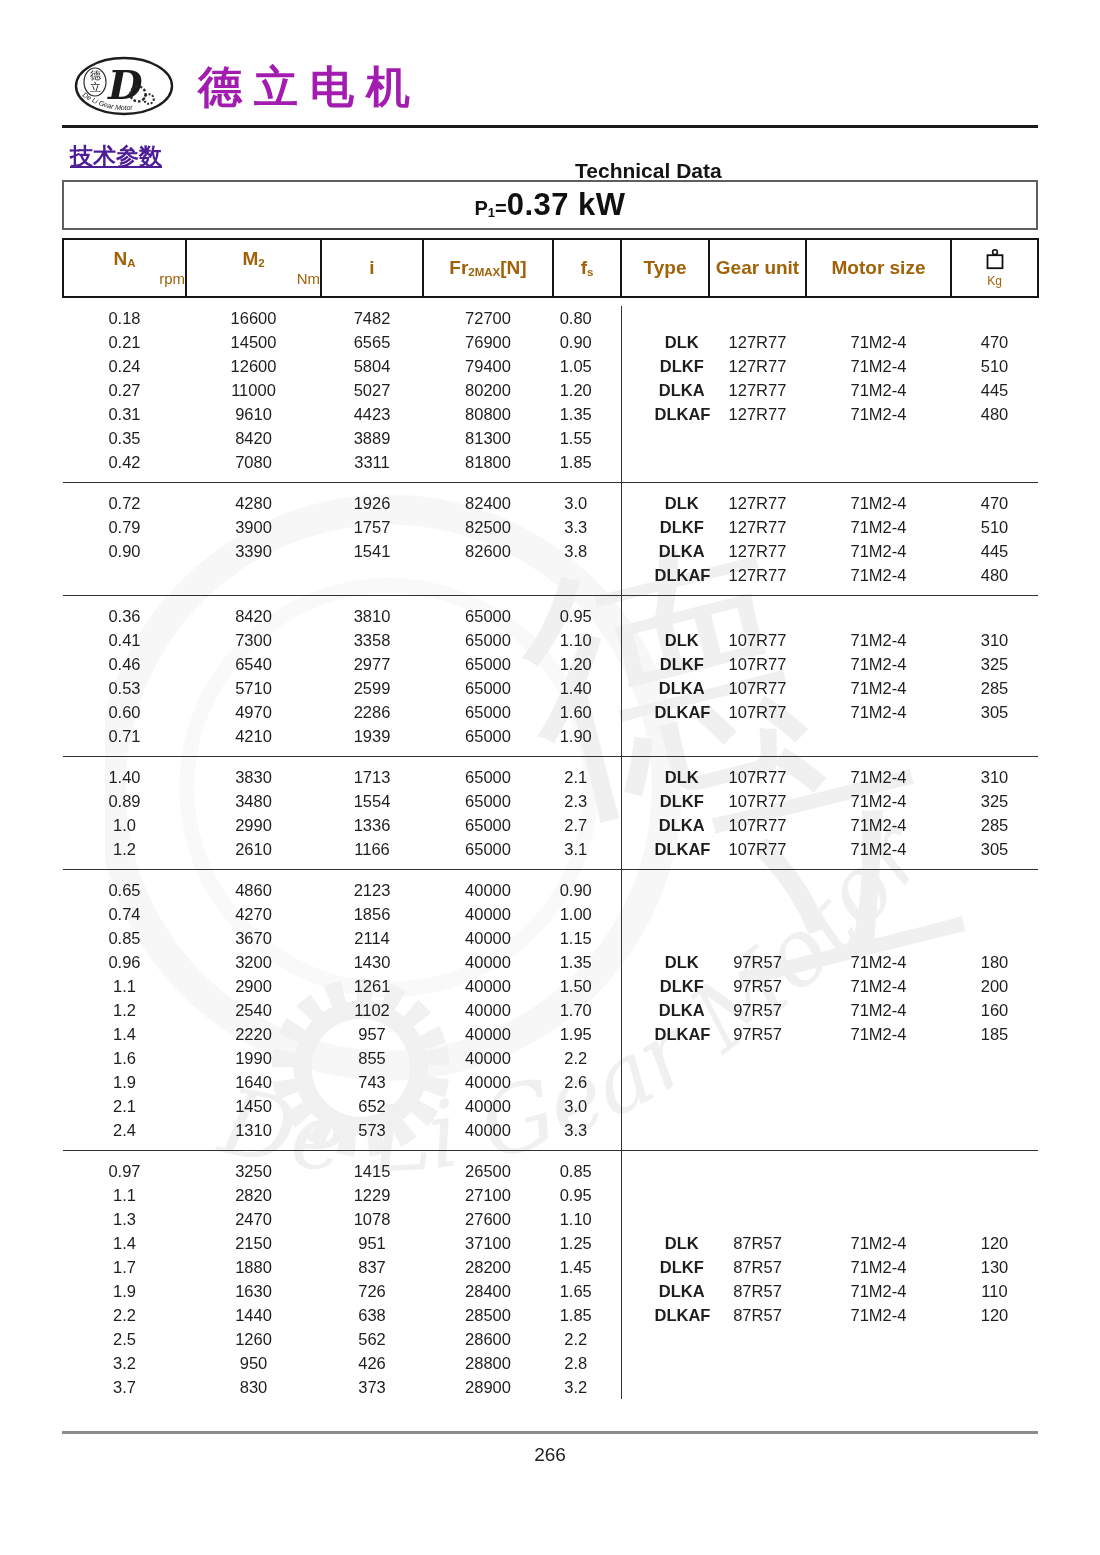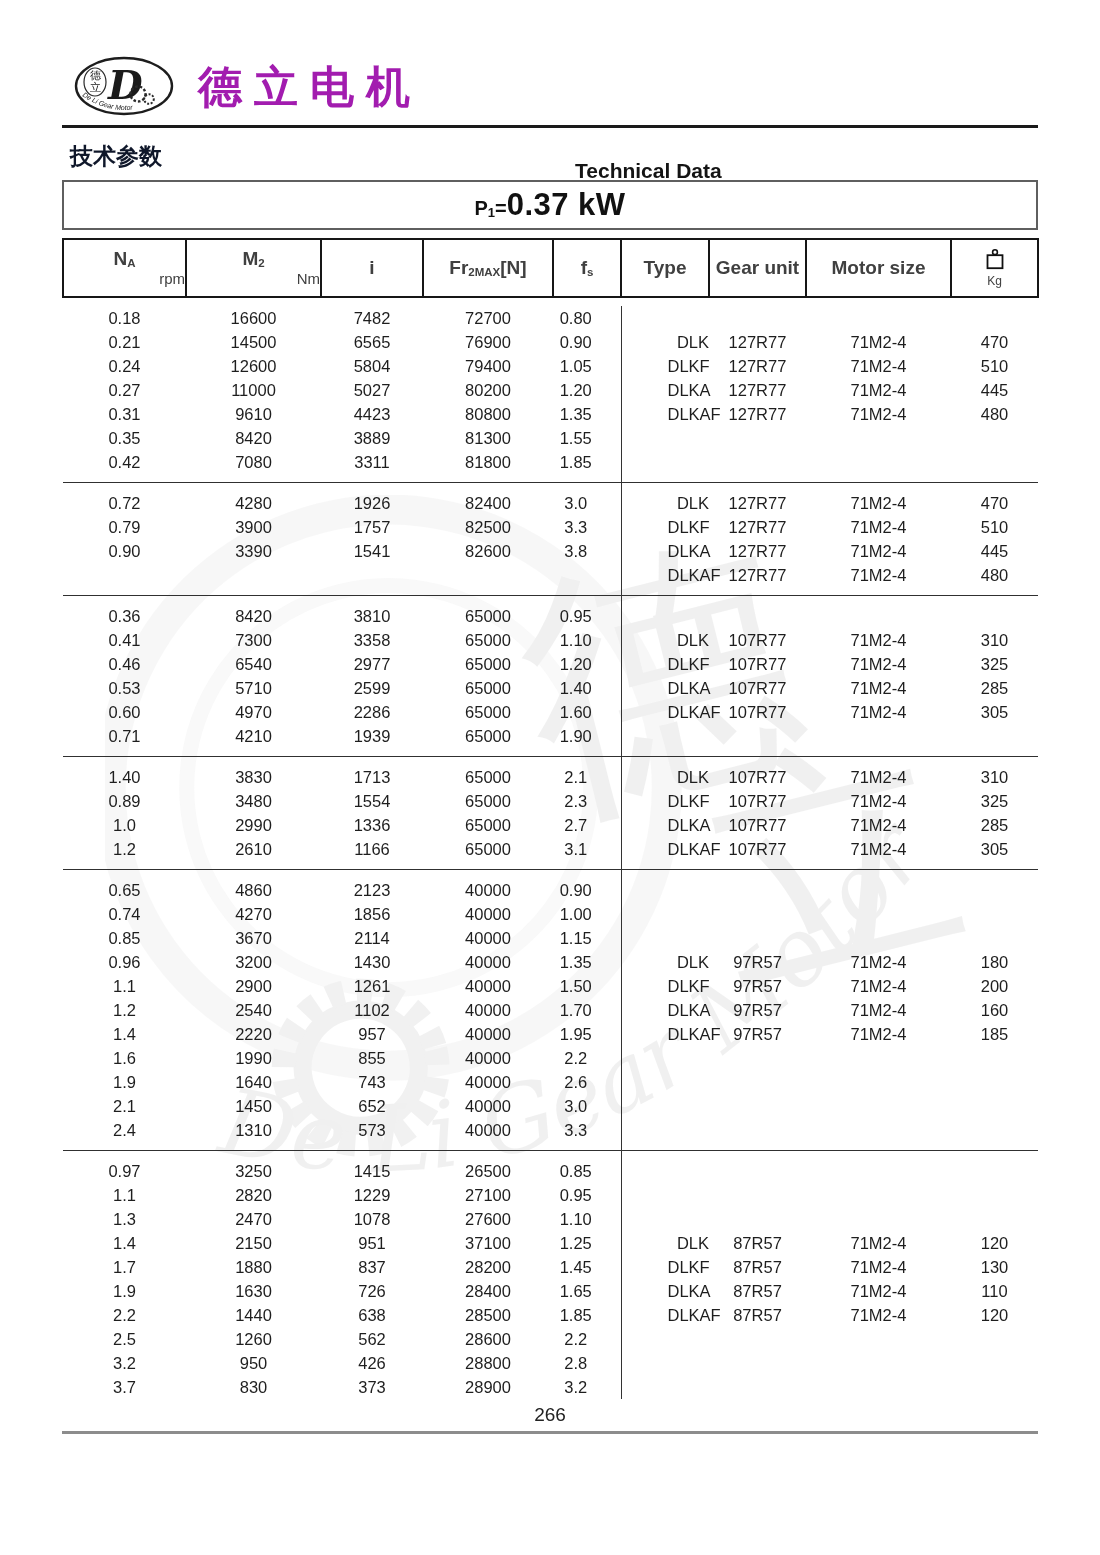--- a/index.html
+++ b/index.html
@@ -12,53 +12,53 @@
 
   
   .logo-row{position:relative;height:66px;display:flex;align-items:center;z-index:2;}
   .logo{width:104px;height:66px;margin-left:10px;flex:0 0 auto;}
   .brand-cn{font-family:"DejaVu Serif", serif;font-weight:bold;font-size:44px;
             letter-spacing:12px;margin-left:22px;color:#a21caf;line-height:1;}
   .top-rule{margin-top:5px;border-top:3px solid #1a1a1a;height:0;}
 
   
   .section-row{position:relative;margin-top:13px;height:30px;z-index:2;}
-  .sec-cn{position:absolute;left:8px;top:0;font-size:23px;font-weight:bold;color:#0f172a;}
+  .sec-cn{position:absolute;left:8px;top:0;font-size:23px;font-weight:bold;color:#4c1d95;text-decoration:underline;}
   .sec-en{position:absolute;left:513px;top:18px;font-size:21px;font-weight:bold;color:#141414;}
 
   
   .power-box{margin-top:9px;height:46px;border:2px solid #5f5f5f;display:flex;
              align-items:center;justify-content:center;z-index:2;position:relative;background:transparent;}
   .power-line{display:inline-flex;align-items:baseline;font-weight:bold;color:#111;}
   .p-main{font-size:20px;font-weight:800;}
   .p-sub{font-size:13px;font-weight:800;position:relative;top:2px;}
   .p-eq{font-size:20px;font-weight:800;}
   .p-val{font-size:31px;font-weight:800;letter-spacing:.5px;}
 
   
   #tech-table{border-collapse:collapse;table-layout:fixed;width:975px;margin-top:8px;
               position:relative;z-index:1;}
-  #tech-table thead th{border:2.2px solid #161616;font-weight:bold;color:#404040;
+  #tech-table thead th{border:2.2px solid #161616;font-weight:bold;color:#a16207;
                        height:52px;padding:2px 0;text-align:center;vertical-align:middle;background:#fff;}
   .h-main{font-size:19px;line-height:1.15;}
   .h-main .hsub{font-size:11.5px;position:relative;top:2px;}
   .h-unit{font-size:15px;font-weight:normal;line-height:1.15;text-align:right;}
   .h-kg{font-size:12px;font-weight:normal;line-height:1;margin-top:1px;}
   #tech-table td{font-size:16.5px;color:#1e1e1e;padding:0;height:24px;
                  text-align:center;vertical-align:middle;}
   #tech-table td:nth-child(5){padding-right:22px;}
   #tech-table tr.spacer td{height:8px;}
   #tech-table td.div{border-right:1.6px solid #333;}
   #tech-table td.nodiv{border-right:none;}
   #tech-table tbody.sep td{border-top:1.6px solid #303030;height:0;padding:0;}
-  #tech-table td.type{text-align:right;padding-left:46px;}
+  #tech-table td.type{text-align:center;padding-left:33px;font-weight:bold;}
 
   
   .footer-rule{position:absolute;left:62px;top:1431px;width:976px;height:3px;background:#8c8c8c;}
-  .page-number{position:absolute;left:0;top:1404px;width:1100px;text-align:center;
+  .page-number{position:absolute;left:0;top:1444px;width:1100px;text-align:center;
                font-size:19px;color:#222;}
 </style>
 </head>
 <body>
 
 <div class="page">
 
   <svg class="watermark" viewBox="0 0 890 680">
     <g transform="rotate(-14 445 340)" font-family="DejaVu Serif, serif">
       <circle cx="300" cy="255" r="278" fill="none" stroke="#8f8f8f" stroke-width="30" opacity=".55"></circle>

